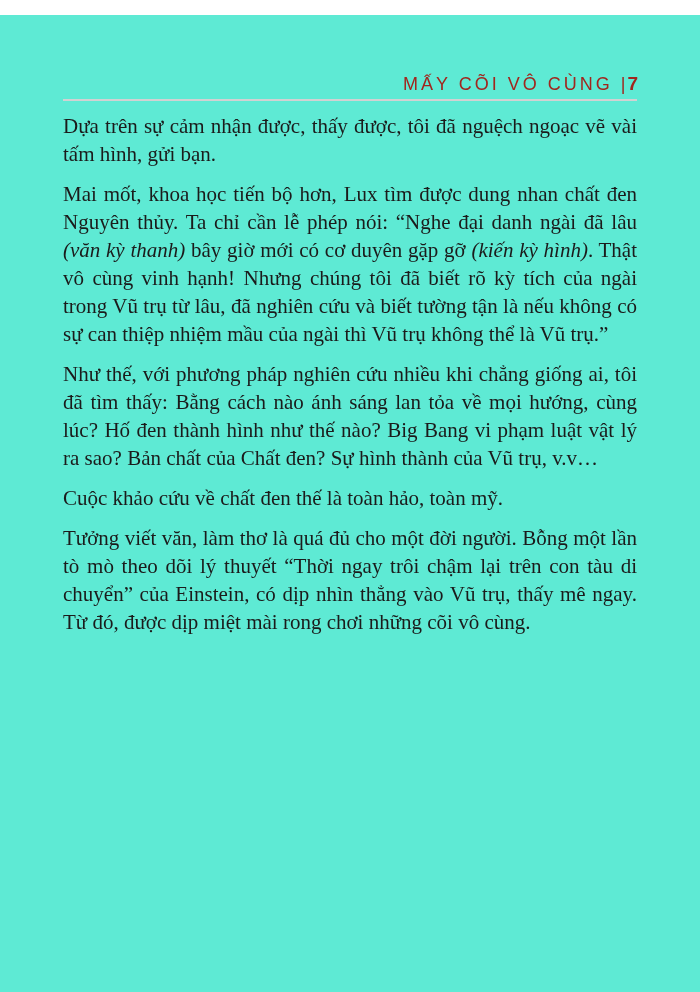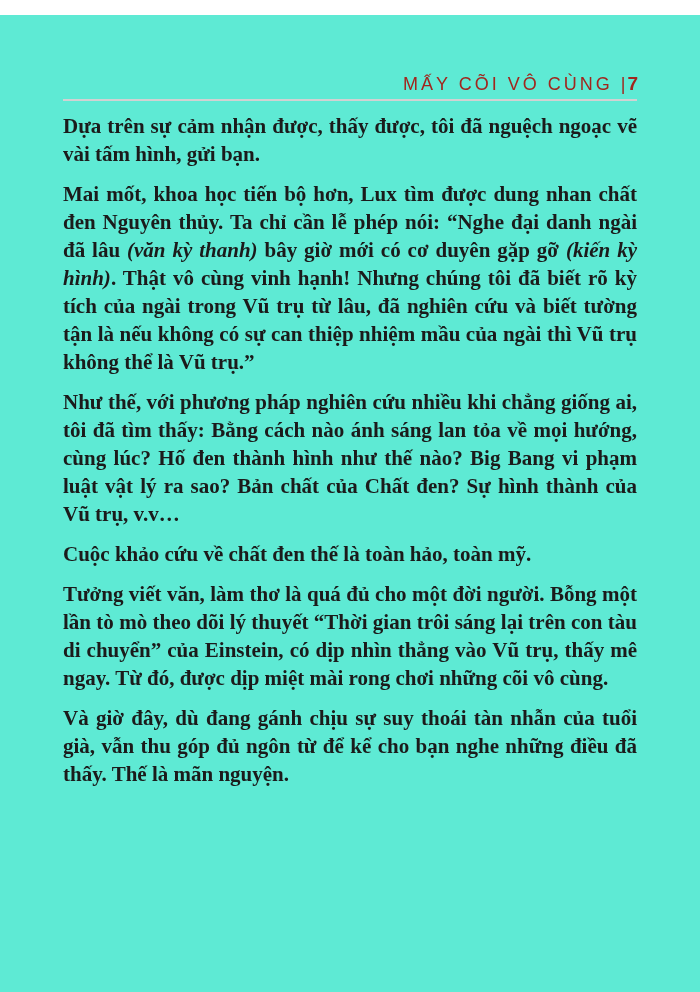--- a/index.html
+++ b/index.html
@@ -56,21 +56,20 @@
     width: 574px;
     font-size: 21px;
     line-height: 28px;
     color: #1b1b1b;
     text-align: justify;
     text-justify: inter-word;
   }
   .text-block p {
     margin: 0 0 12px 0;
     padding: 0;
-    font-weight: bold;
   }
   .text-block em {
     font-style: italic;
   }
 </style>
 </head>
 <body>
 
 <div class="page">
 
@@ -78,17 +77,16 @@
     <span>MẤY CÕI VÔ CÙNG</span><span class="sep">|</span><span class="pagenum">7</span>
   </div>
 
   <hr class="rule">
 
   <div class="text-block">
     <p><span>Dựa trên sự cảm nhận được, thấy được, tôi đã nguệch ngoạc vẽ vài tấm hình, gửi bạn.</span></p>
     <p><span>Mai mốt, khoa học tiến bộ hơn, Lux tìm được dung nhan chất đen Nguyên thủy. Ta chỉ cần lễ phép nói: “Nghe đại danh ngài đã lâu </span><em>(văn kỳ thanh)</em><span> bây giờ mới có cơ duyên gặp gỡ </span><em>(kiến kỳ hình)</em><span>. Thật vô cùng vinh hạnh! Nhưng chúng tôi đã biết rõ kỳ tích của ngài trong Vũ trụ từ lâu, đã nghiên cứu và biết tường tận là nếu không có sự can thiệp nhiệm mầu của ngài thì Vũ trụ không thể là Vũ trụ.”</span></p>
     <p><span>Như thế, với phương pháp nghiên cứu nhiều khi chẳng giống ai, tôi đã tìm thấy: Bằng cách nào ánh sáng lan tỏa về mọi hướng, cùng lúc? Hố đen thành hình như thế nào? Big Bang vi phạm luật vật lý ra sao? Bản chất của Chất đen? Sự hình thành của Vũ trụ, v.v…</span></p>
     <p><span>Cuộc khảo cứu về chất đen thế là toàn hảo, toàn mỹ.</span></p>
-    <p><span>Tưởng viết văn, làm thơ là quá đủ cho một đời người. Bỗng một lần tò mò theo dõi lý thuyết “Thời gian trôi sáng lại trên con tàu di chuyển” của Einstein, có dịp nhìn thẳng vào Vũ trụ, thấy mê ngay. Từ đó, được dịp miệt mài rong chơi những cõi vô cùng.</span></p>
-    <p><span>Và giờ đây, dù đang gánh chịu sự suy thoái tàn nhẫn của tuổi già, vẫn thu góp đủ ngôn từ để kể cho bạn nghe những điều đã thấy. Thế là mãn nguyện.</span></p>
+    <p><span>Tưởng viết văn, làm thơ là quá đủ cho một đời người. Bỗng một lần tò mò theo dõi lý thuyết “Thời ngay trôi chậm lại trên con tàu di chuyển” của Einstein, có dịp nhìn thẳng vào Vũ trụ, thấy mê ngay. Từ đó, được dịp miệt mài rong chơi những cõi vô cùng.</span></p>
   </div>
 
 </div>
 
 </body></html>

